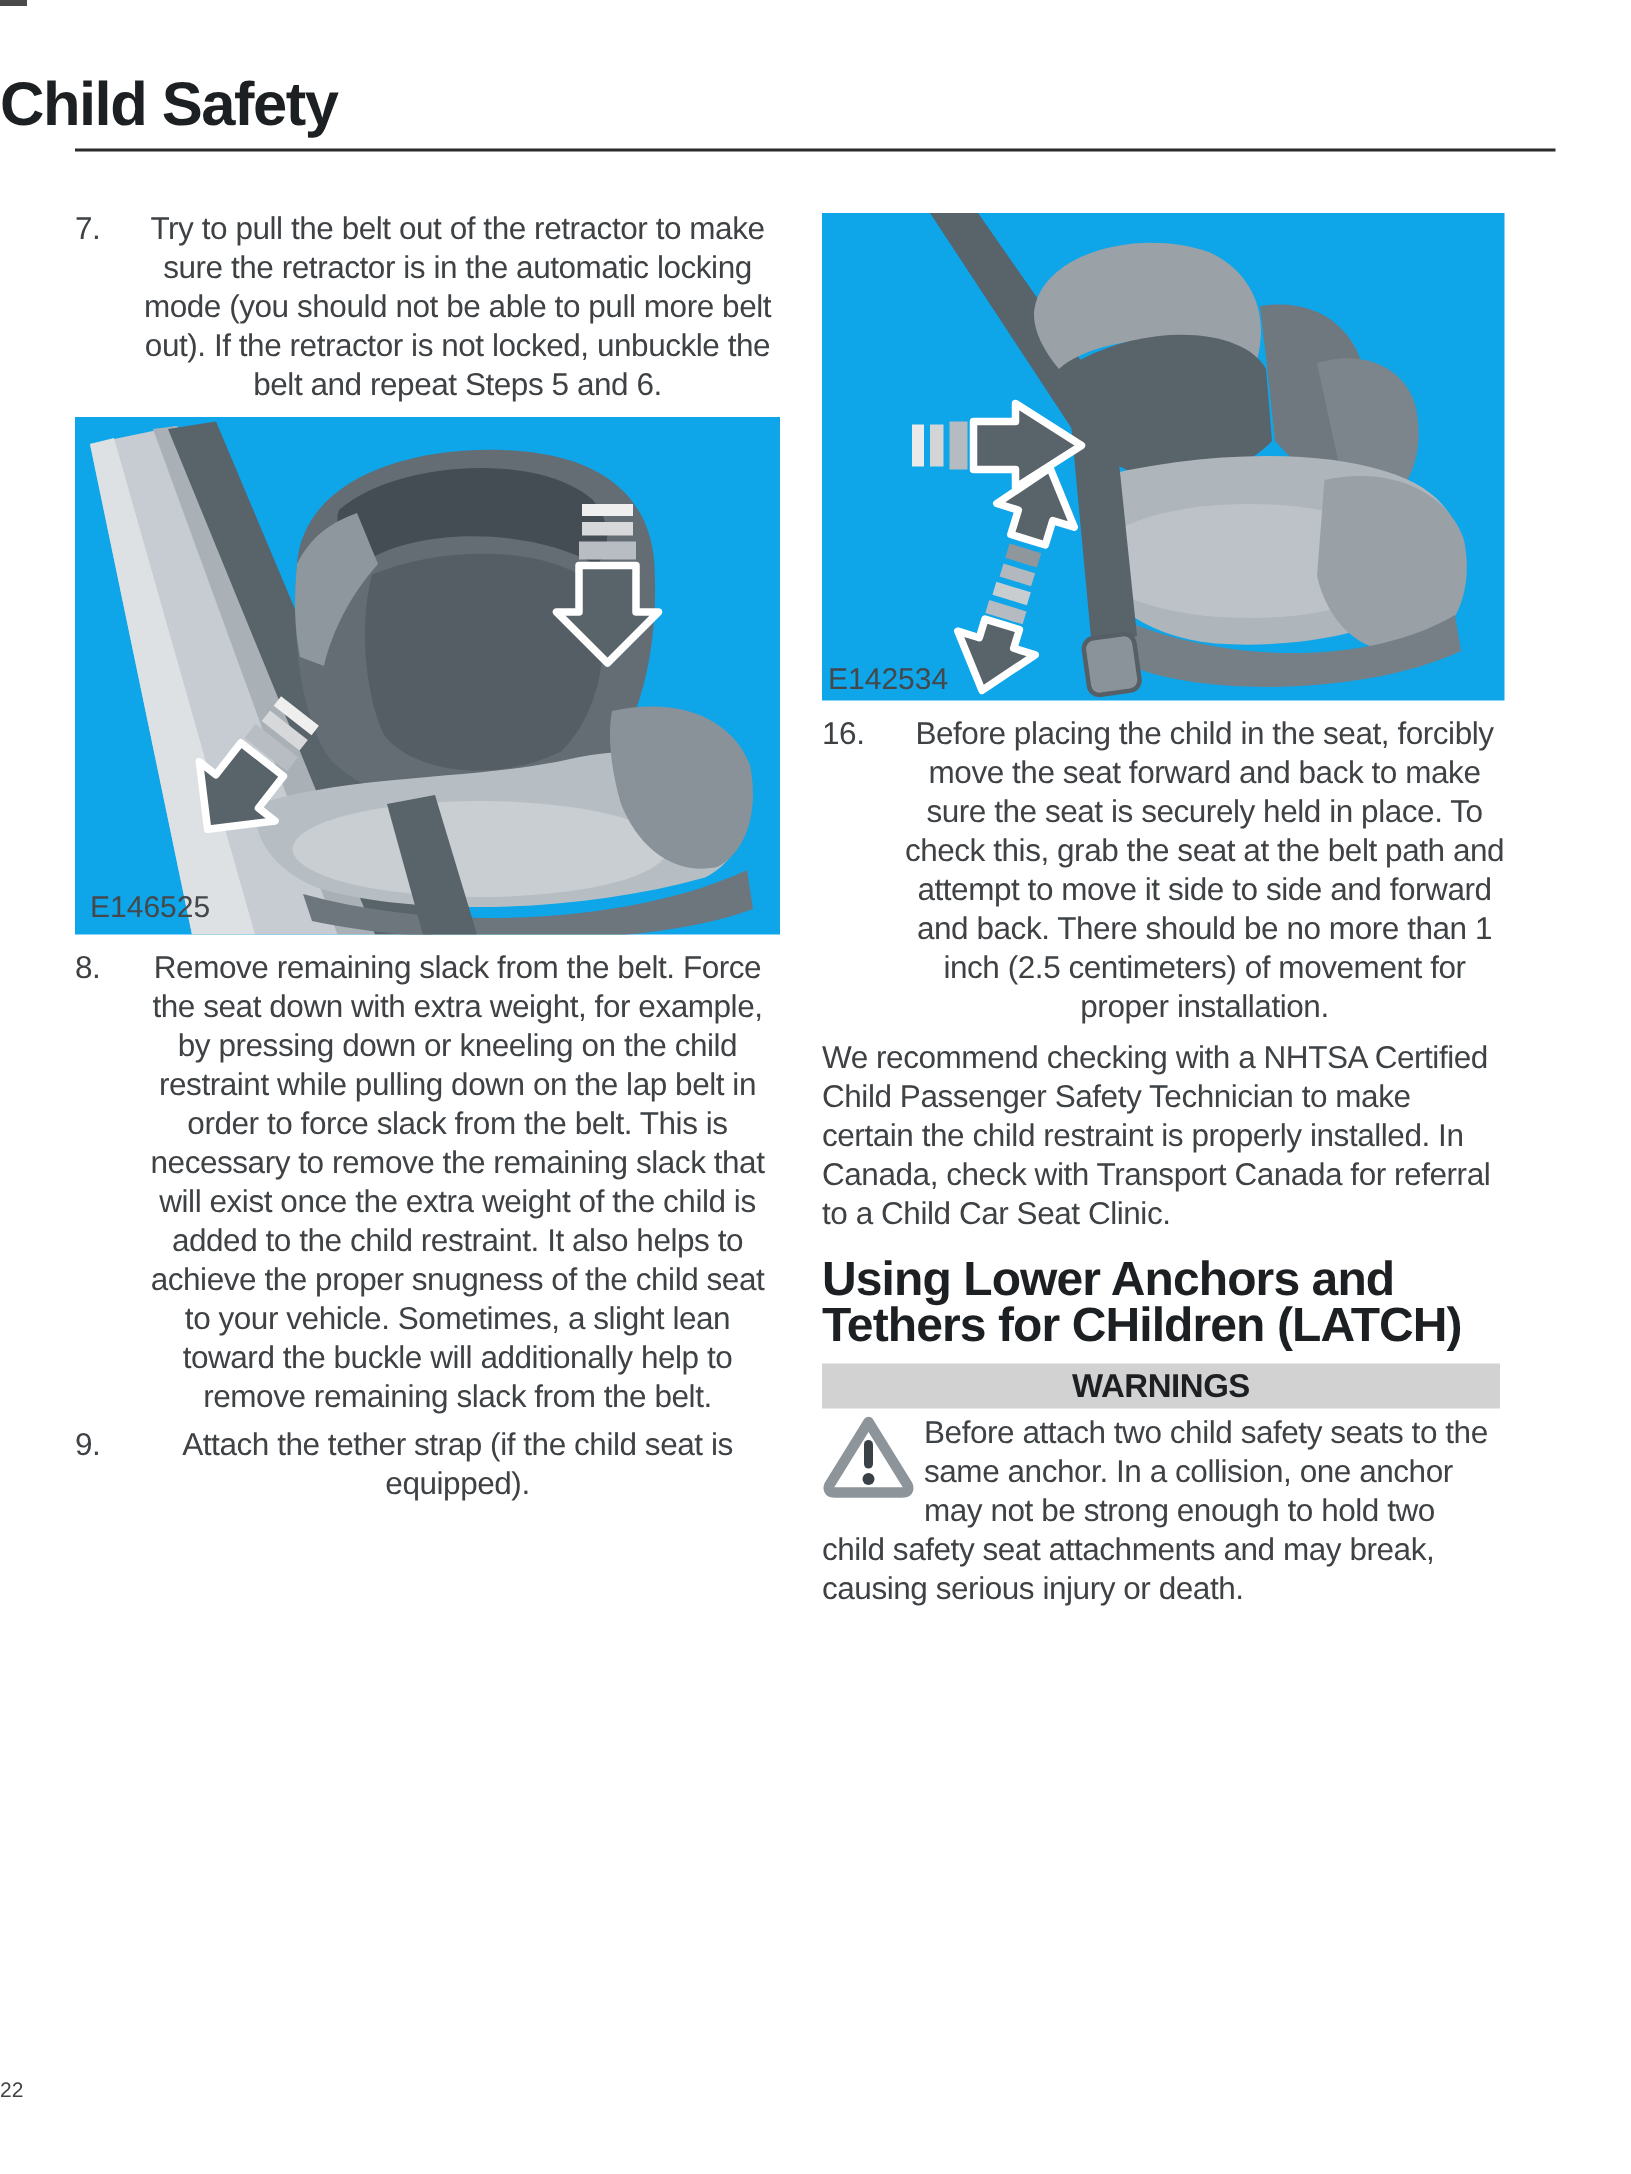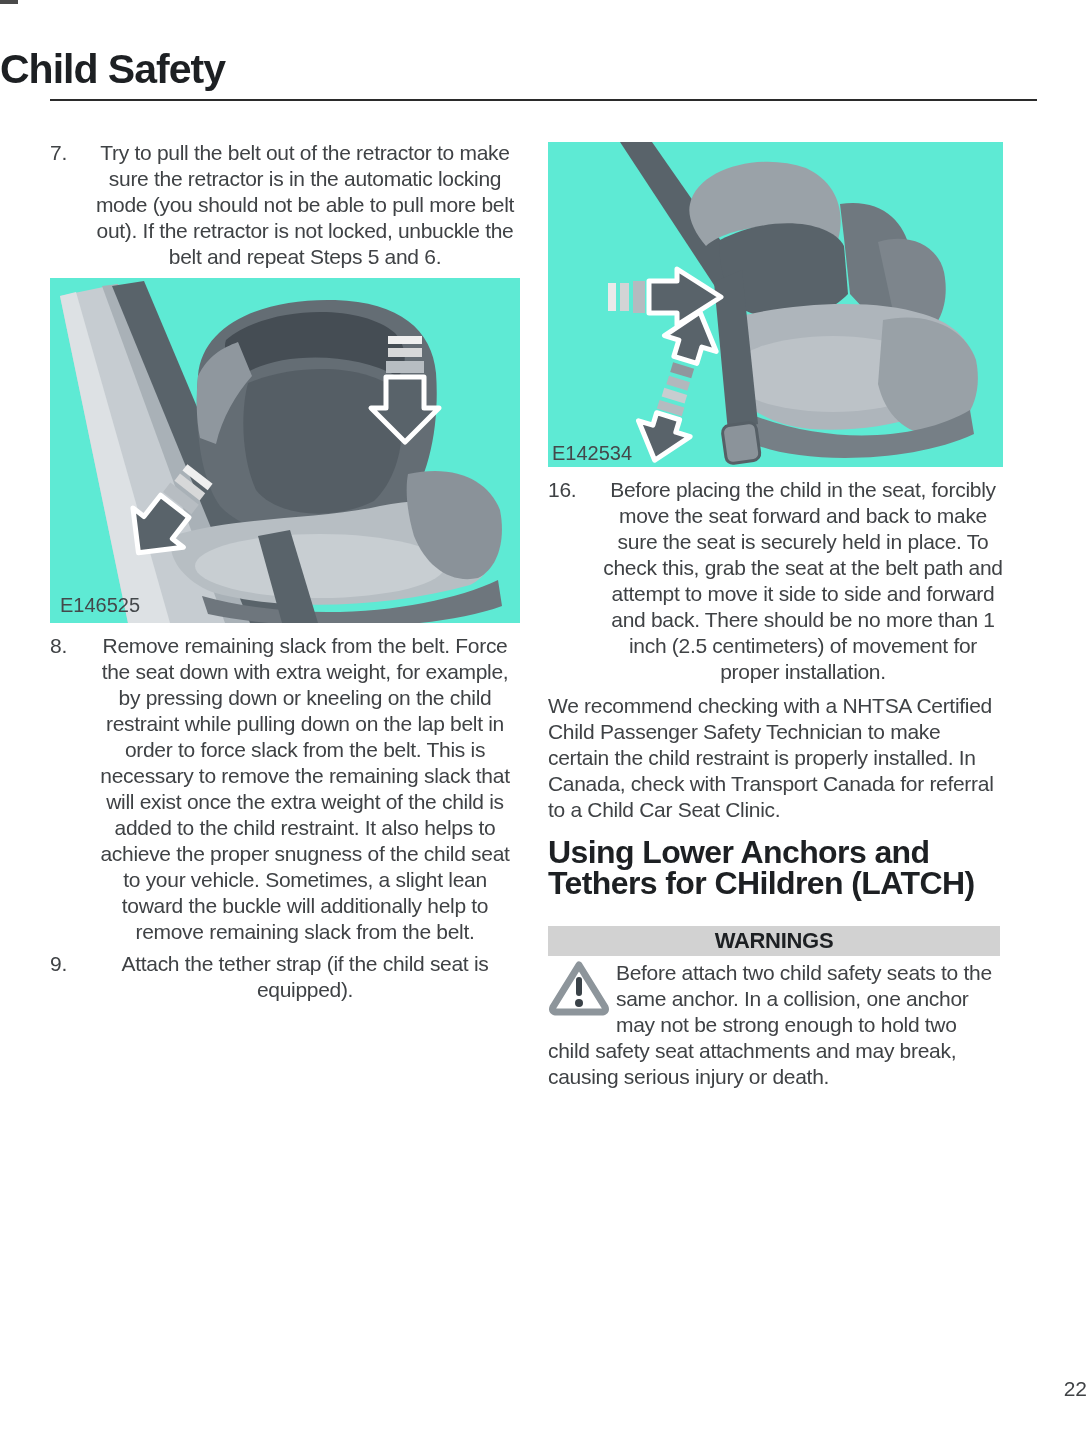--- a/index.html
+++ b/index.html
@@ -22,54 +22,54 @@
   .col{position:absolute;top:140px;}
   .col-left{left:50px;width:470px;}
   .col-right{left:548px;width:455px;}
 
   .li{display:flex;font-size:21px;line-height:26px;letter-spacing:-0.3px;}
   .li .num{flex:0 0 auto;}
   .col-left .li .num{width:40px;}
   .col-right .li .num{width:55px;}
   .li .txt{flex:1 1 auto;text-align:center;}
 
-  .fig{position:relative;background:#5eead4;}
+  .fig{position:relative;background:#0ea5e9;}
   .fig-left{width:470px;height:345px;margin-top:8px;}
   .fig-right{width:455px;height:325px;margin-top:2px;}
   .fig-label{
     position:absolute;left:10px;bottom:6px;
     font-size:20px;letter-spacing:0;color:#44484b;
   }
   .fig-right .fig-label{bottom:2px;left:4px;}
 
   .mt10{margin-top:10px;} .mt6{margin-top:6px;}
 
   .para{font-size:21px;line-height:26px;letter-spacing:-0.3px;margin-top:8px;}
 
   .section-heading{
     margin-top:14px;
     font-size:32px;line-height:31px;font-weight:700;
     letter-spacing:-0.6px;color:#1d2023;width:455px;
   }
 
-  .warnings{margin-top:27px;width:452px;}
+  .warnings{margin-top:10px;width:452px;}
   .warnings-bar{
     height:30px;line-height:30px;text-align:center;
     font-size:22px;font-weight:700;letter-spacing:-0.3px;color:#1d2023;
   }
   .warnings-body{
     margin-top:4px;font-size:21px;line-height:26px;letter-spacing:-0.3px;
   }
   .warning-icon{
     float:left;width:62px;height:78px;margin-right:6px;
   }
 
   .page-number{
     position:absolute;bottom:48px;left:0;width:100%;
-    text-align:right;font-size:21px;color:#3f4245;
+    text-align:left;font-size:14px;color:#3f4245;
   }
 </style>
 </head>
 <body>
 
 <div class="page">
   <div class="corner-mark"></div>
 
   <div class="title">Child Safety</div>
   <div class="rule"></div>

